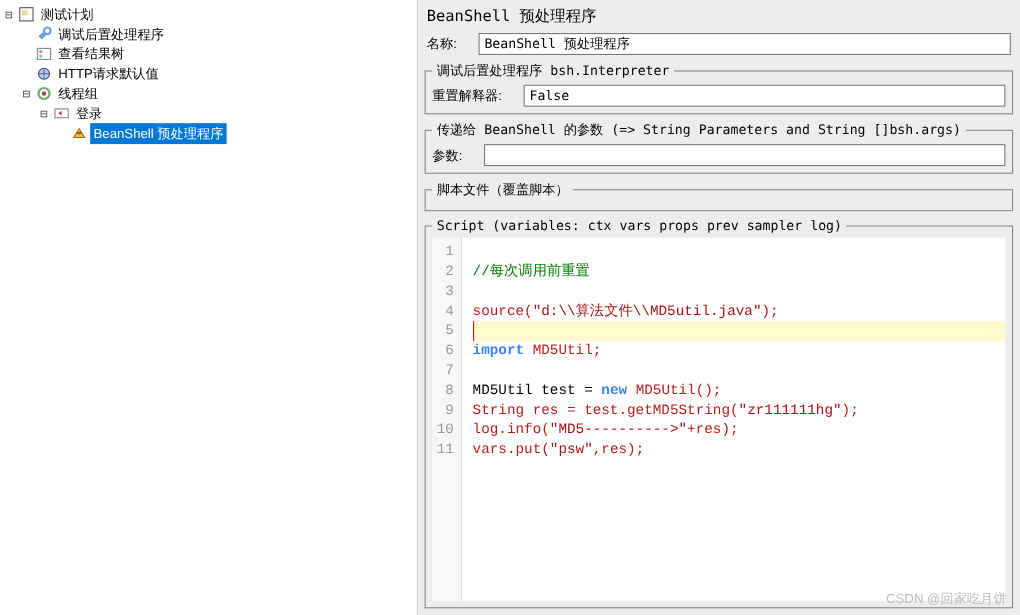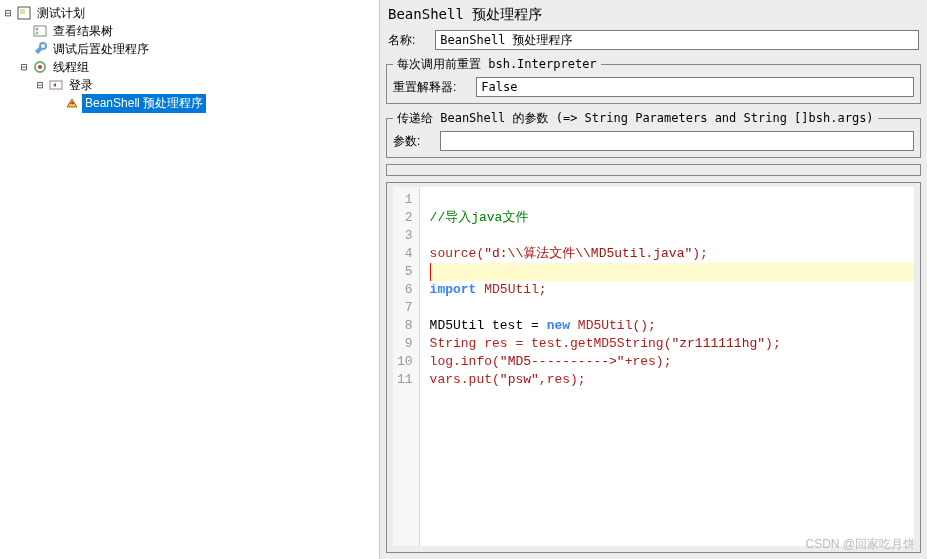--- a/index.html
+++ b/index.html
@@ -47,40 +47,51 @@
         </svg>
       </span>
     <span class="tree-label">测试计划</span>
   </div>
 
   <div class="tree-item">
     <span class="indent" style="width:16px"></span>
     <span class="tree-toggle"></span>
     <span class="tree-icon">
         <svg width="16" height="16">
+          <path d="M3 10 L7 6 L10 9 L6 13 Z" fill="#6aa0d8"></path>
+          <circle cx="11" cy="5" r="3" fill="none" stroke="#6aa0d8" stroke-width="2"></circle>
+        </svg>
+      </span>
+    <span class="tree-label">调试后置处理程序</span>
+  </div>
+
+  <div class="tree-item">
+    <span class="indent" style="width:16px"></span>
+    <span class="tree-toggle"></span>
+    <span class="tree-icon">
+        <svg width="16" height="16">
           <rect x="2" y="3" width="12" height="10" fill="#fff" stroke="#888"></rect>
           <circle cx="5" cy="6" r="1.5" fill="#d88"></circle>
           <circle cx="5" cy="10" r="1.5" fill="#8c8"></circle>
         </svg>
       </span>
     <span class="tree-label">查看结果树</span>
   </div>
 
   <div class="tree-item">
     <span class="indent" style="width:16px"></span>
     <span class="tree-toggle"></span>
     <span class="tree-icon">
         <svg width="16" height="16">
-          <path d="M3 10 L7 6 L10 9 L6 13 Z" fill="#6aa0d8"></path>
-          <circle cx="11" cy="5" r="3" fill="none" stroke="#6aa0d8" stroke-width="2"></circle>
+          <circle cx="8" cy="8" r="5" fill="#b0d0f0" stroke="#447"></circle>
+          <path d="M3 8 h10 M8 3 v10" stroke="#447" stroke-width="0.7"></path>
         </svg>
       </span>
-    <span class="tree-label">调试后置处理程序</span>
+    <span class="tree-label">HTTP请求默认值</span>
   </div>
-
 
   <div class="tree-item">
     <span class="indent" style="width:16px"></span>
     <span class="tree-toggle">⊟</span>
     <span class="tree-icon">
         <svg width="16" height="16">
           <circle cx="8" cy="8" r="5" fill="none" stroke="#7a7" stroke-width="2"></circle>
           <circle cx="8" cy="8" r="2" fill="#a44"></circle>
         </svg>
       </span>
@@ -115,57 +126,59 @@
 
 <div class="right-panel">
   <div class="panel-title">BeanShell 预处理程序</div>
 
   <div class="form-row">
     <span class="form-label">名称:</span>
     <input class="form-input" value="BeanShell 预处理程序" style="">
   </div>
 
   <fieldset>
-    <legend>每次调用前重置 bsh.Interpreter</legend>
+    <legend>调试后置处理程序 bsh.Interpreter</legend>
     <div class="form-row" style="padding:0">
       <span class="form-label">重置解释器:</span>
       <input class="form-input" value="False" style="">
     </div>
   </fieldset>
 
   <fieldset>
     <legend>传递给 BeanShell 的参数 (=&gt; String Parameters and String []bsh.args)</legend>
     <div class="form-row" style="padding:0">
       <span class="form-label">参数:</span>
       <input class="form-input" value="" style="">
     </div>
   </fieldset>
 
   <fieldset>
+    <legend>脚本文件（覆盖脚本）</legend>
   </fieldset>
 
   <fieldset style="flex:1; display:flex; flex-direction:column; margin-bottom:6px;">
+    <legend>Script (variables: ctx vars props prev sampler log)</legend>
     <div class="code-area" style="border:none; margin:0;">
       <div class="code-content">
         <div class="gutter" id="gutter">
             <div>1</div>
             <div>2</div>
             <div>3</div>
             <div>4</div>
             <div>5</div>
             <div>6</div>
             <div>7</div>
             <div>8</div>
             <div>9</div>
             <div>10</div>
             <div>11</div>
           </div>
         <div class="code-lines" id="code-lines">
             <div class="code-line"></div>
-            <div class="code-line"><span class="c-comment">//导入java文件</span></div>
+            <div class="code-line"><span class="c-comment">//每次调用前重置</span></div>
             <div class="code-line"></div>
             <div class="code-line"><span class="c-ident">source(</span><span class="c-string">"d:\\算法文件\\MD5util.java"</span><span class="c-ident">);</span></div>
             <div class="code-line hl"></div>
             <div class="code-line"><span class="c-keyword">import</span><span class="c-ident"> MD5Util;</span></div>
             <div class="code-line"></div>
             <div class="code-line"><span class="c-type">MD5Util test = </span><span class="c-keyword">new</span><span class="c-ident"> MD5Util();</span></div>
             <div class="code-line"><span class="c-ident">String res = test.getMD5String(</span><span class="c-string">"zr111111hg"</span><span class="c-ident">);</span></div>
             <div class="code-line"><span class="c-ident">log.info(</span><span class="c-string">"MD5----------&gt;"</span><span class="c-ident">+res);</span></div>
             <div class="code-line"><span class="c-ident">vars.put(</span><span class="c-string">"psw"</span><span class="c-ident">,res);</span></div>
           </div>

